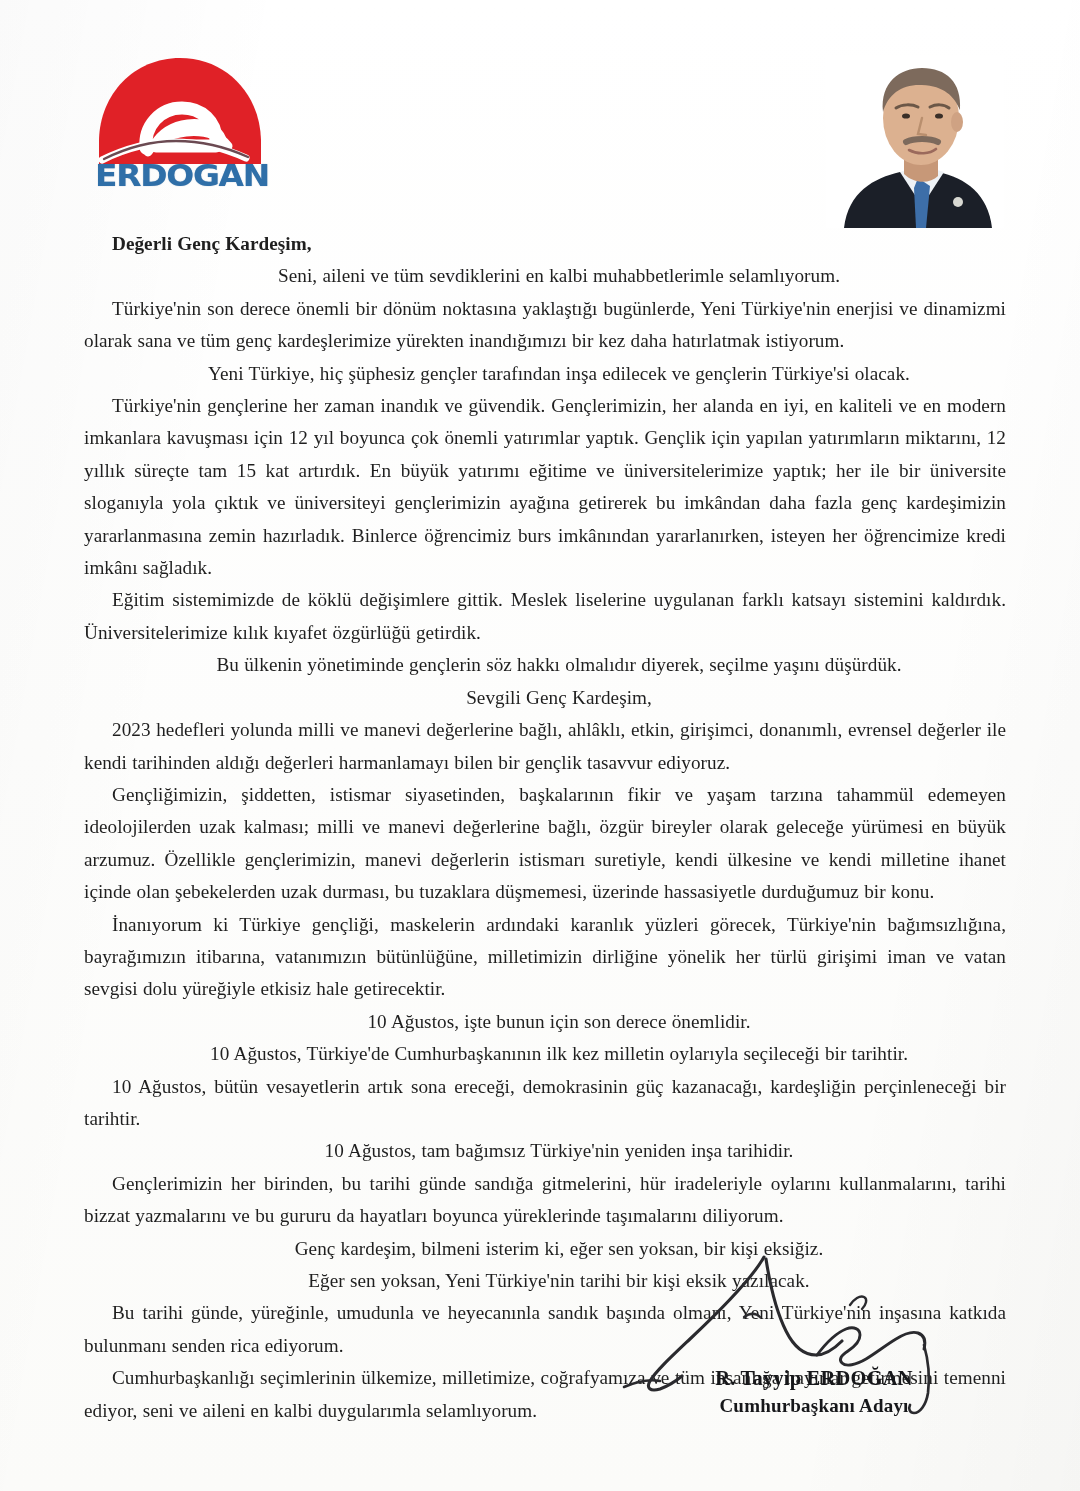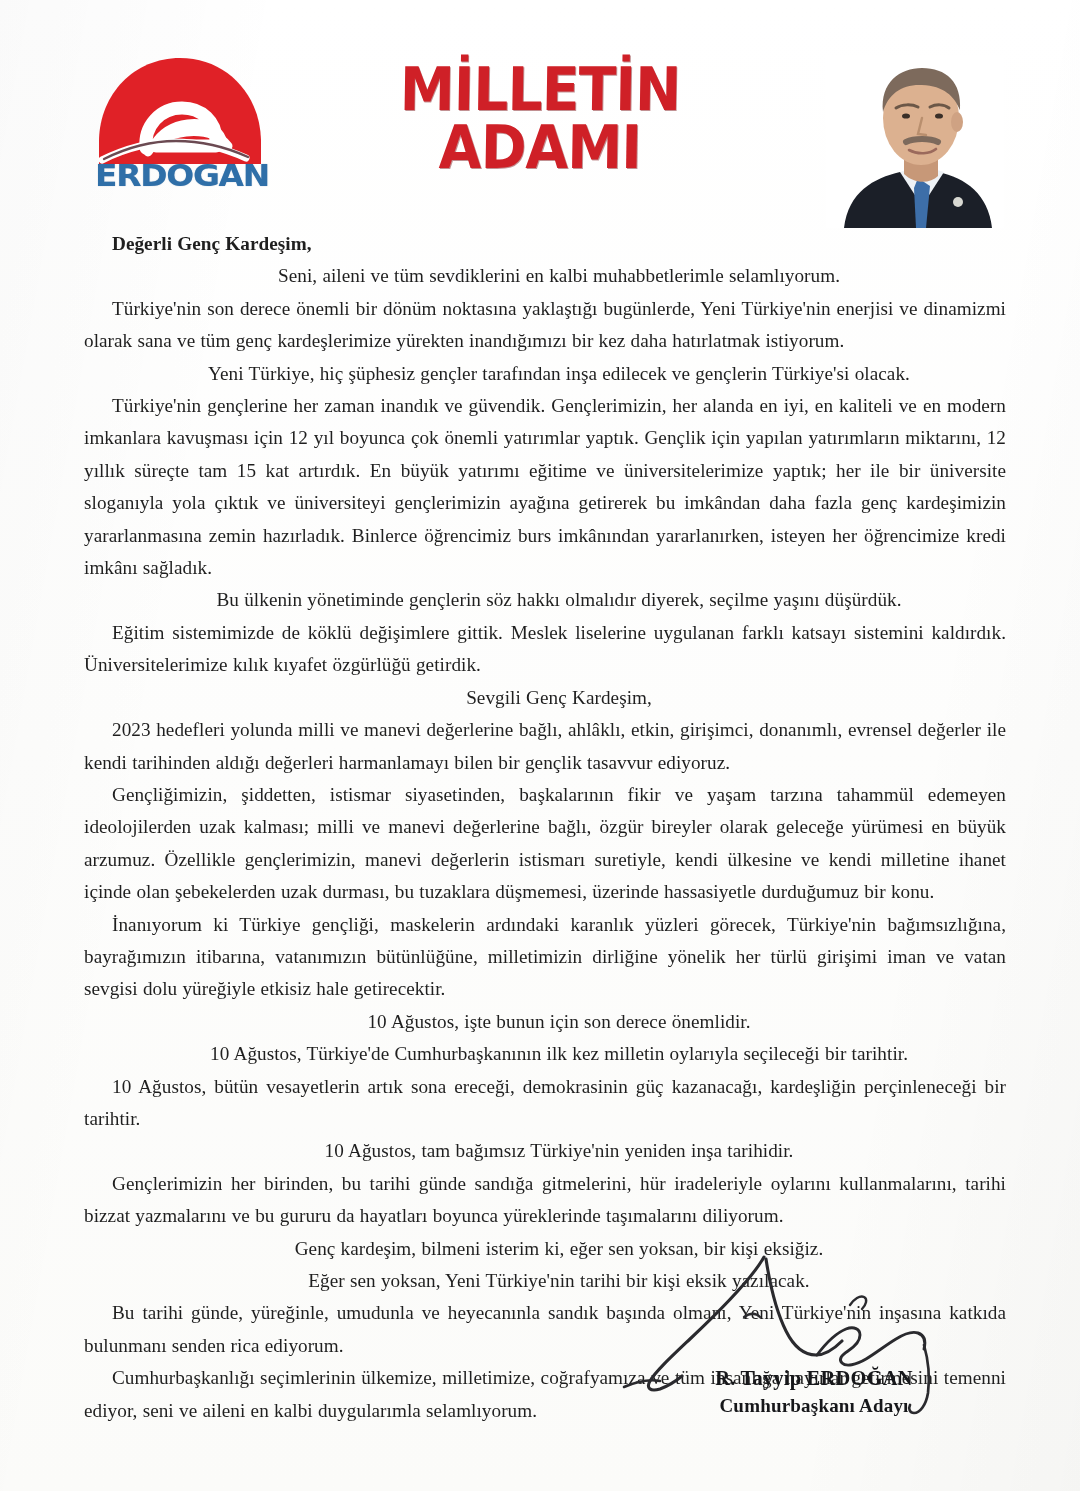--- a/index.html
+++ b/index.html
@@ -176,24 +176,20 @@
         <svg class="logo-dome" viewBox="0 0 168 112">
           <path d="M84 2 C130 2 164 38 165 84 L165 108 L3 108 L3 84 C4 38 38 2 84 2 Z" fill="#E02127"></path>
           <path d="M50 92 C48 70 64 52 86 52 C106 52 120 66 120 84 L120 90 L60 90 C66 80 76 72 92 70 C108 68 120 74 124 84" fill="none" stroke="#ffffff" stroke-width="13" stroke-linecap="round" stroke-linejoin="round"></path>
           <path d="M52 96 C58 86 72 78 90 76 C110 74 124 80 132 90" fill="none" stroke="#ffffff" stroke-width="9" stroke-linecap="round"></path>
           <path d="M6 104 C30 92 52 86 78 86 C104 86 128 92 150 102" fill="none" stroke="#ffffff" stroke-width="7" stroke-linecap="round"></path>
           <path d="M8 103 C32 91 54 85 80 85 C106 85 130 91 152 101" fill="none" stroke="#6b4a52" stroke-width="2.4" stroke-linecap="round"></path>
         </svg>
         <div class="logo-wordmark">ERDOGAN</div>
       </div>
 
-      <div class="title-block">
-        <div class="title-line1">MİLLETİN</div>
-        <div class="title-line2">ADAMI</div>
-      </div>
 
       <div class="portrait">
         <svg viewBox="0 0 178 172" width="178" height="172">
           <rect x="0" y="0" width="178" height="172" fill="#ffffff"></rect>
 
           <path d="M18 172 C22 136 48 122 74 116 L112 116 C140 122 162 138 166 172 Z" fill="#1b1f28"></path>
 
           <path d="M74 116 L96 150 L118 116 L104 112 L86 112 Z" fill="#eef2f6"></path>
 
           <path d="M92 122 L104 130 L100 172 L90 172 L88 132 Z" fill="#3d6ea8"></path>
@@ -224,22 +220,22 @@
         </svg>
       </div>
     </div>
 
     <div class="letter-body">
       <p class="para salutation">Değerli Genç Kardeşim,</p>
       <p class="para nojustify">Seni, aileni ve tüm sevdiklerini en kalbi muhabbetlerimle selamlıyorum.</p>
       <p class="para">Türkiye'nin son derece önemli bir dönüm noktasına yaklaştığı bugünlerde, Yeni Türkiye'nin enerjisi ve dinamizmi olarak sana ve tüm genç kardeşlerimize yürekten inandığımızı bir kez daha hatırlatmak istiyorum.</p>
       <p class="para nojustify">Yeni Türkiye, hiç şüphesiz gençler tarafından inşa edilecek ve gençlerin Türkiye'si olacak.</p>
       <p class="para">Türkiye'nin gençlerine her zaman inandık ve güvendik. Gençlerimizin, her alanda en iyi, en kaliteli ve en modern imkanlara kavuşması için 12 yıl boyunca çok önemli yatırımlar yaptık. Gençlik için yapılan yatırımların miktarını, 12 yıllık süreçte tam 15 kat artırdık. En büyük yatırımı eğitime ve üniversitelerimize yaptık; her ile bir üniversite sloganıyla yola çıktık ve üniversiteyi gençlerimizin ayağına getirerek bu imkândan daha fazla genç kardeşimizin yararlanmasına zemin hazırladık. Binlerce öğrencimiz burs imkânından yararlanırken, isteyen her öğrencimize kredi imkânı sağladık.</p>
+      <p class="para">Eğitim sistemimizde de köklü değişimlere gittik. Meslek liselerine uygulanan farklı katsayı sistemini kaldırdık. Üniversitelerimize kılık kıyafet özgürlüğü getirdik.</p>
       <p class="para nojustify">Bu ülkenin yönetiminde gençlerin söz hakkı olmalıdır diyerek, seçilme yaşını düşürdük.</p>
-      <p class="para">Eğitim sistemimizde de köklü değişimlere gittik. Meslek liselerine uygulanan farklı katsayı sistemini kaldırdık. Üniversitelerimize kılık kıyafet özgürlüğü getirdik.</p>
       <p class="para nojustify">Sevgili Genç Kardeşim,</p>
       <p class="para">2023 hedefleri yolunda milli ve manevi değerlerine bağlı, ahlâklı, etkin, girişimci, donanımlı, evrensel değerler ile kendi tarihinden aldığı değerleri harmanlamayı bilen bir gençlik tasavvur ediyoruz.</p>
       <p class="para">Gençliğimizin, şiddetten, istismar siyasetinden, başkalarının fikir ve yaşam tarzına tahammül edemeyen ideolojilerden uzak kalması; milli ve manevi değerlerine bağlı, özgür bireyler olarak geleceğe yürümesi en büyük arzumuz. Özellikle gençlerimizin, manevi değerlerin istismarı suretiyle, kendi ülkesine ve kendi milletine ihanet içinde olan şebekelerden uzak durması, bu tuzaklara düşmemesi, üzerinde hassasiyetle durduğumuz bir konu.</p>
       <p class="para">İnanıyorum ki Türkiye gençliği, maskelerin ardındaki karanlık yüzleri görecek, Türkiye'nin bağımsızlığına, bayrağımızın itibarına, vatanımızın bütünlüğüne, milletimizin dirliğine yönelik her türlü girişimi iman ve vatan sevgisi dolu yüreğiyle etkisiz hale getirecektir.</p>
       <p class="para nojustify">10 Ağustos, işte bunun için son derece önemlidir.</p>
       <p class="para nojustify">10 Ağustos, Türkiye'de Cumhurbaşkanının ilk kez milletin oylarıyla seçileceği bir tarihtir.</p>
       <p class="para">10 Ağustos, bütün vesayetlerin artık sona ereceği, demokrasinin güç kazanacağı, kardeşliğin perçinleneceği bir tarihtir.</p>
       <p class="para nojustify">10 Ağustos, tam bağımsız Türkiye'nin yeniden inşa tarihidir.</p>
       <p class="para">Gençlerimizin her birinden, bu tarihi günde sandığa gitmelerini, hür iradeleriyle oylarını kullanmalarını, tarihi bizzat yazmalarını ve bu gururu da hayatları boyunca yüreklerinde taşımalarını diliyorum.</p>
       <p class="para nojustify">Genç kardeşim, bilmeni isterim ki, eğer sen yoksan, bir kişi eksiğiz.</p>

